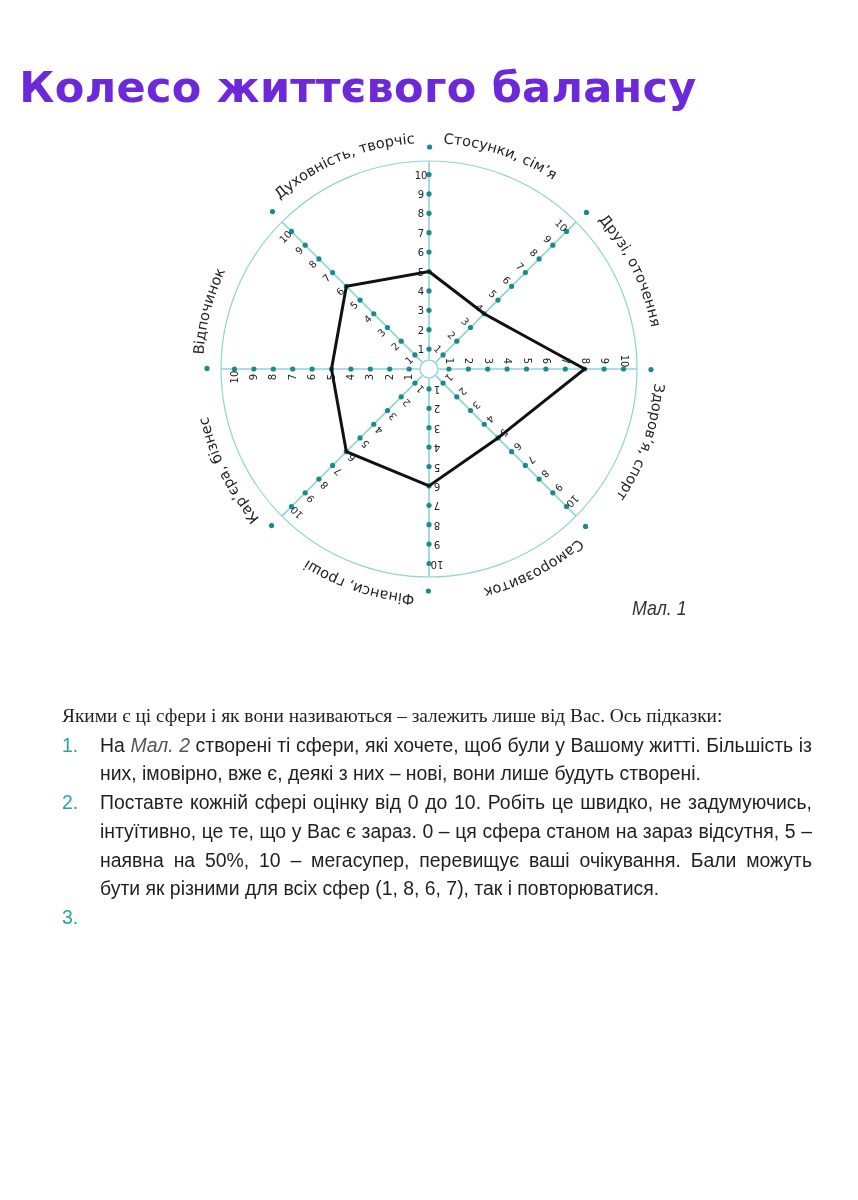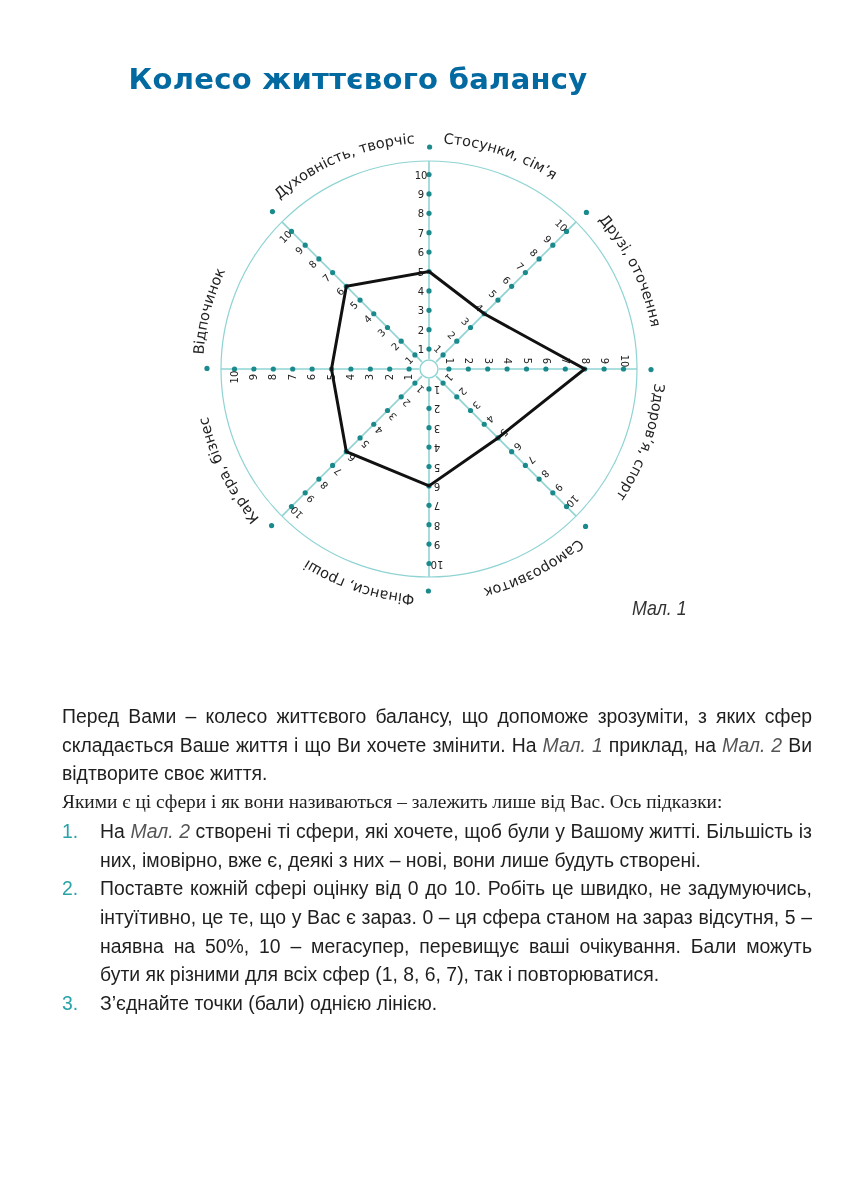--- a/index.html
+++ b/index.html
@@ -1,17 +1,17 @@
 <!DOCTYPE html>
 <html><head>
 <meta charset="utf-8">
 <style>
   html, body { margin:0; padding:0; background:#ffffff; }
   body { width:858px; height:1200px; position:relative; overflow:hidden; font-family:"DejaVu Sans", sans-serif; color:#1a1a1a; }
-  .title { position:absolute; left:0; top:62px; width:716px; text-align:center; font-family:"DejaVu Sans", sans-serif; font-weight:bold; font-size:29px; letter-spacing:0.3px; color:#0369a1; }
+  .title { position:absolute; left:0; top:62px; width:716px; text-align:center; font-family:"DejaVu Sans", sans-serif; font-weight:bold; font-size:43px; letter-spacing:0.3px; color:#6d28d9; }
   .wheel { position:absolute; left:0; top:0; width:858px; height:660px; }
   .fig-caption { position:absolute; left:632px; top:596px; font-family:"Liberation Sans", sans-serif; font-style:italic; font-size:21px; color:#333; transform:scaleX(0.85); transform-origin:left; }
   .text-block { position:absolute; left:62px; top:702px; width:750px; font-family:"Liberation Sans", sans-serif; font-size:19.4px; line-height:28.7px; color:#1f1f1f; }
   .para { margin:0; text-align:justify; }
   .para.last-left { text-align:left;font-family:Liberation Serif, serif; }
   .it { font-style:italic; color:#555; }
   ol.hints { list-style:none; margin:0; padding:0; }
   ol.hints li { position:relative; padding-left:38px; text-align:justify; }
   ol.hints li .num { position:absolute; left:0; top:0; color:#2aa3a8; }
 </style>
@@ -222,20 +222,19 @@
       <circle cx="207.0008086391729" cy="368.40080459041104" r="2.6" fill="#1a8a8c"></circle>
       <text font-size="14.5" font-family="&quot;DejaVu Sans&quot;, sans-serif" fill="#222"><textPath href="#arc6" startOffset="0">Відпочинок</textPath></text>
       <circle cx="272.4465615082054" cy="211.59917123345292" r="2.6" fill="#1a8a8c"></circle>
       <text font-size="14.5" font-family="&quot;DejaVu Sans&quot;, sans-serif" fill="#222"><textPath href="#arc7" startOffset="0">Духовність, творчість</textPath></text>
     </g>
 </svg>
 
 <div class="fig-caption">Мал. 1</div>
 
 <div class="text-block">
-  <p class="para"><span>Перед Вами – колесо життєвого балансу, що допоможе зрозуміти, з яких сфер складається Ваше життя і що Ви хочете змінити. На </span><span class="it">Мал. 1</span><span> приклад, на </span><span class="it">Мал. 2</span><span> Ви відтворите своє життя.</span></p>
   <p class="para last-left">Якими є ці сфери і як вони називаються – залежить лише від Вас. Ось підказки:</p>
   <ol class="hints">
     <li><span class="num">1.</span><span>На </span><span class="it">Мал. 2</span><span> створені ті сфери, які хочете, щоб були у Вашому житті. Більшість із них, імовірно, вже є, деякі з них – нові, вони лише будуть створені.</span></li>
     <li><span class="num">2.</span><span>Поставте кожній сфері оцінку від 0 до 10. Робіть це швидко, не задумуючись, інтуїтивно, це те, що у Вас є зараз. 0 – ця сфера станом на зараз відсутня, 5 – наявна на 50%, 10 – мегасупер, перевищує ваші очікування. Бали можуть бути як різними для всіх сфер (1, 8, 6, 7), так і повторюватися.</span></li>
-    <li><span class="num">3.</span><span>З’єднайте точки (бали) однією лінією.</span></li>
+    <li><span class="num">3.</span></li>
   </ol>
 </div>
 
 </body></html>

